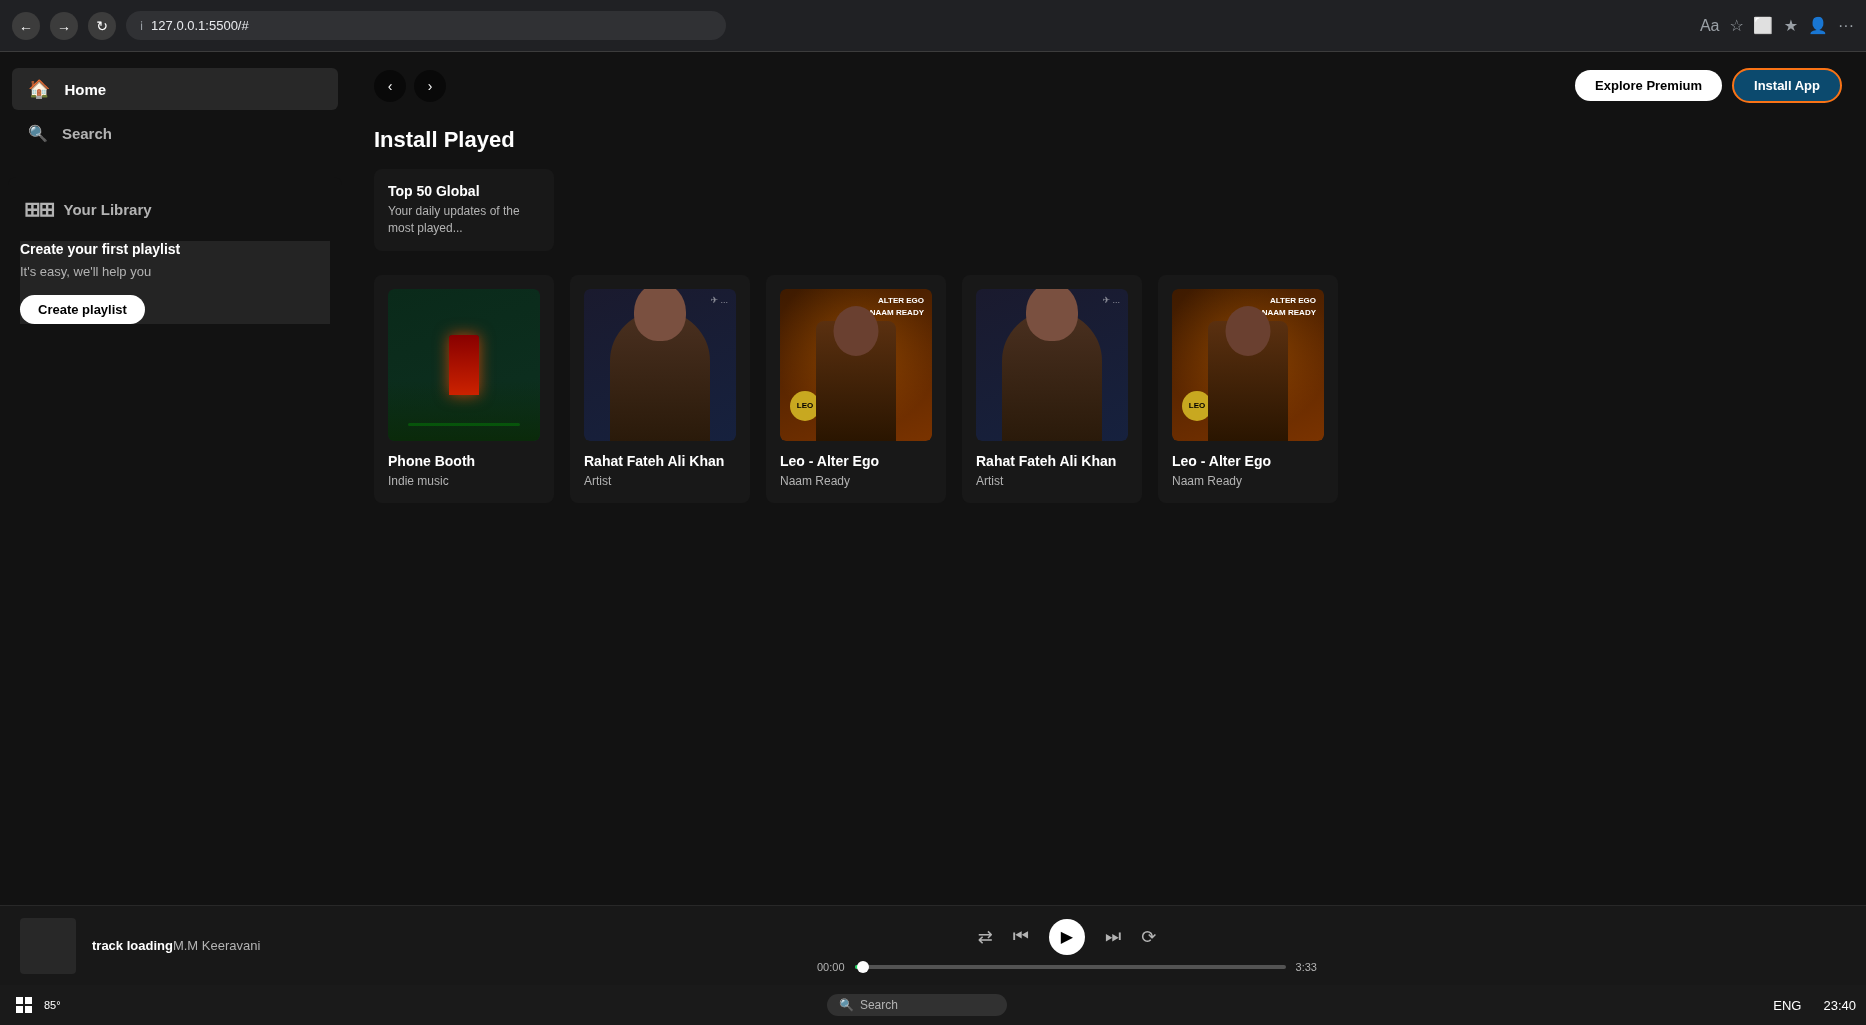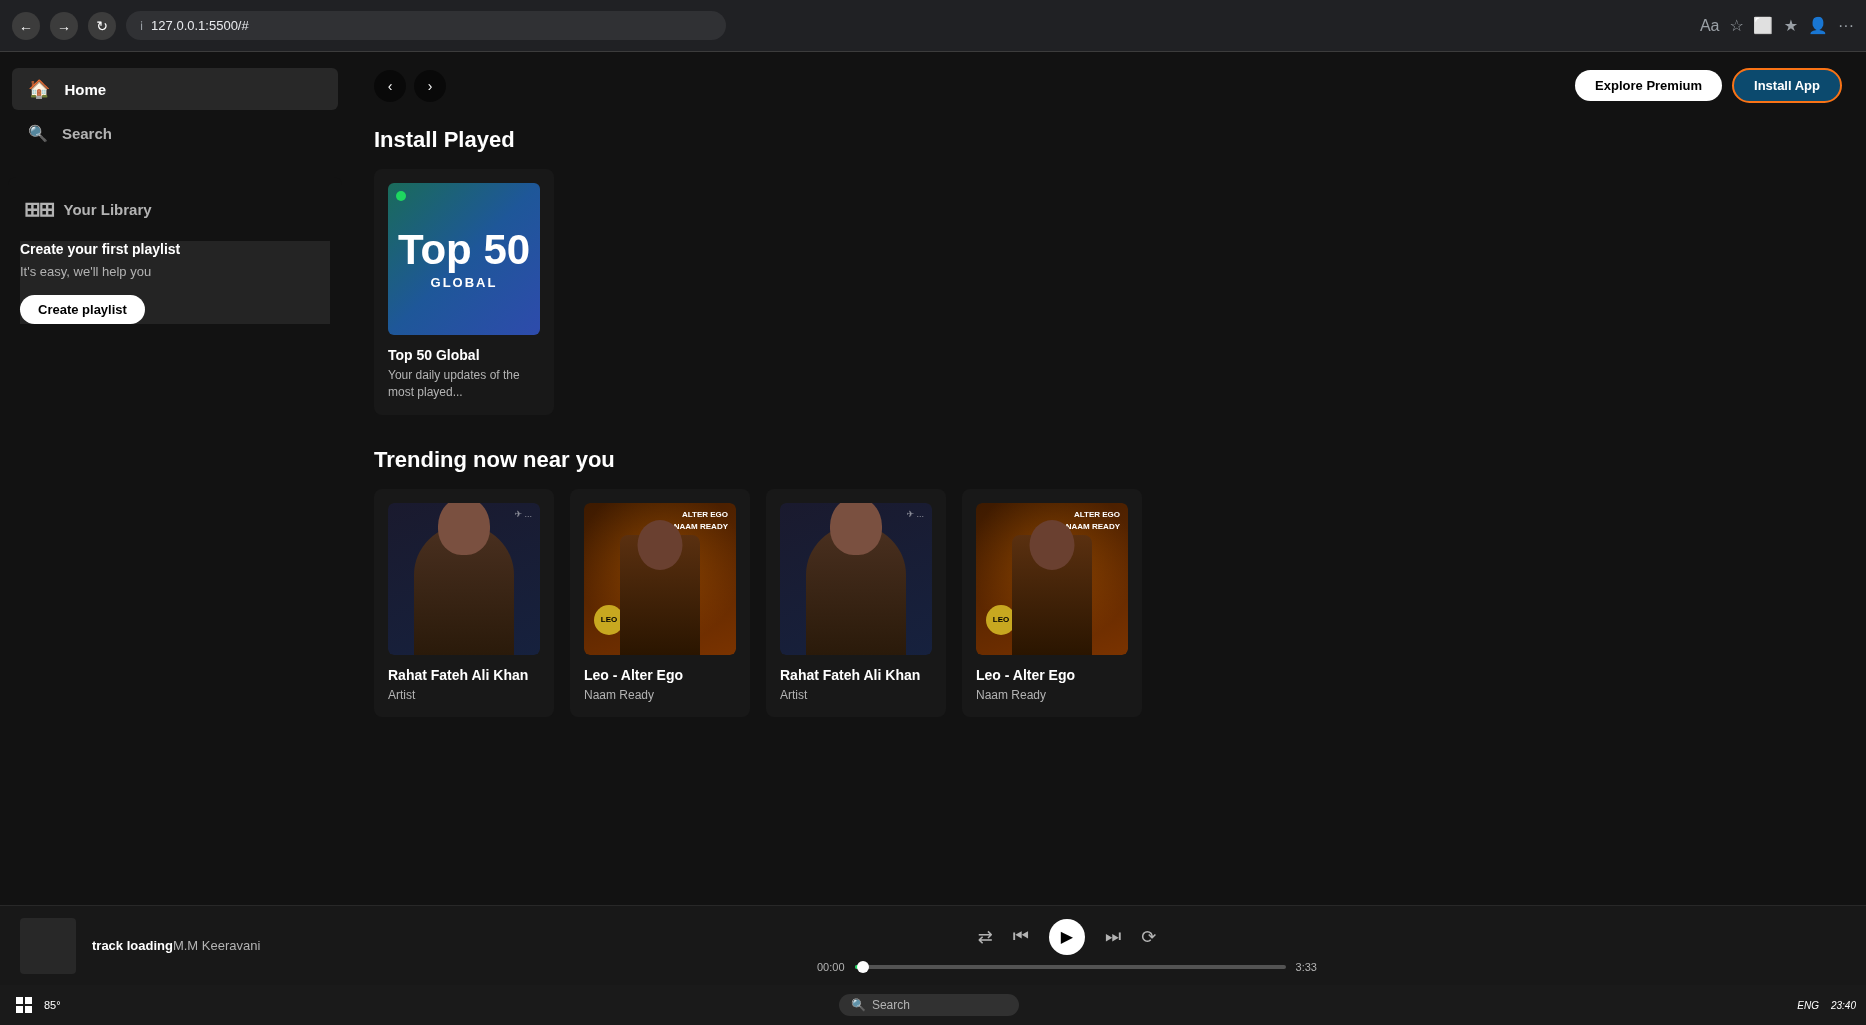--- a/index.html
+++ b/index.html
@@ -378,21 +378,21 @@
       padding: 0 10px;
       position: fixed;
       bottom: 0;
       left: 0;
       right: 0;
       z-index: 200;
       gap: 8px;
     }
     .taskbar-left { display: flex; align-items: center; gap: 6px; }
     .taskbar-center { flex: 1; display: flex; align-items: center; gap: 4px; justify-content: center; }
-    .taskbar-right { display: flex; align-items: center; gap: 12px; font-size: 10px; color: #fff; font-style: italic; }
+    .taskbar-right { display: flex; align-items: center; gap: 22px; font-size: 13px; color: #fff; }
     .taskbar-icon { width: 28px; height: 28px; display: flex; align-items: center; justify-content: center; border-radius: 4px; cursor: pointer; }
     .temp-text { font-size: 11px; color: #fff; }
     .search-bar-taskbar {
       background: rgba(255,255,255,0.1);
       border-radius: 16px;
       padding: 4px 12px;
       font-size: 12px;
       color: #b3b3b3;
       min-width: 180px;
       display: flex;
@@ -463,35 +463,40 @@
       </div>
       <div class="header-actions">
         <button class="explore-premium-btn">Explore Premium</button>
         <button class="install-app-btn">Install App</button>
       </div>
     </div>
 
     <div class="section-title">Install Played</div>
     <div class="cards-row">
       <div class="music-card">
+        <div class="card-title">Top 50 Global</div>
+        <div class="card-desc">Your daily updates of the most played...</div>
+      </div>
+    </div>
+
+    <div class="cards-row">
+
+      <div class="music-card">
         <div class="card-image">
-          <div class="top50-card-img">
-            <div class="top50-dot"></div>
-            <div class="top50-number">Top 50</div>
-            <div class="top50-label">GLOBAL</div>
+          <div style="width:100%;height:100%;background:linear-gradient(160deg,#0a2a1a,#0d3020);border-radius:6px;position:relative;overflow:hidden;display:flex;align-items:center;justify-content:center;">
+
+            <div style="position:absolute;bottom:0;left:0;right:0;height:60px;background:linear-gradient(to top,#0a2a0a,transparent);"></div>
+
+            <div style="position:absolute;width:30px;height:60px;background:linear-gradient(to bottom,#880000,#cc2200);border-radius:3px 3px 0 0;box-shadow:0 0 15px rgba(255,80,0,0.7);"></div>
+            <div style="position:absolute;bottom:15px;left:20px;right:20px;height:3px;background:rgba(0,180,0,0.3);border-radius:2px;"></div>
           </div>
         </div>
-        <div class="card-title">Top 50 Global</div>
-        <div class="card-desc">Your daily updates of the most played...</div>
-      </div>
-    </div>
-
-    <div class="section-title">Trending now near you</div>
-    <div class="cards-row">
-
+        <div class="card-title">Phone Booth</div>
+        <div class="card-desc">Indie music</div>
+      </div>
 
       <div class="music-card">
         <div class="card-image">
           <div style="width:100%;height:100%;background:linear-gradient(160deg,#1a1a2e,#16213e);border-radius:6px;position:relative;overflow:hidden;display:flex;align-items:flex-end;justify-content:center;">
 
             <div style="position:absolute;bottom:0;width:100px;height:130px;background:linear-gradient(to bottom,#4a3020,#2a1a0a);border-radius:60px 60px 0 0;"></div>
             <div style="position:absolute;bottom:100px;left:50%;transform:translateX(-50%);width:52px;height:58px;background:#7a5040;border-radius:50% 50% 45% 45%;"></div>
 
             <div style="position:absolute;top:6px;right:8px;font-size:9px;color:rgba(255,255,255,0.5);">✈ ...</div>
           </div>

